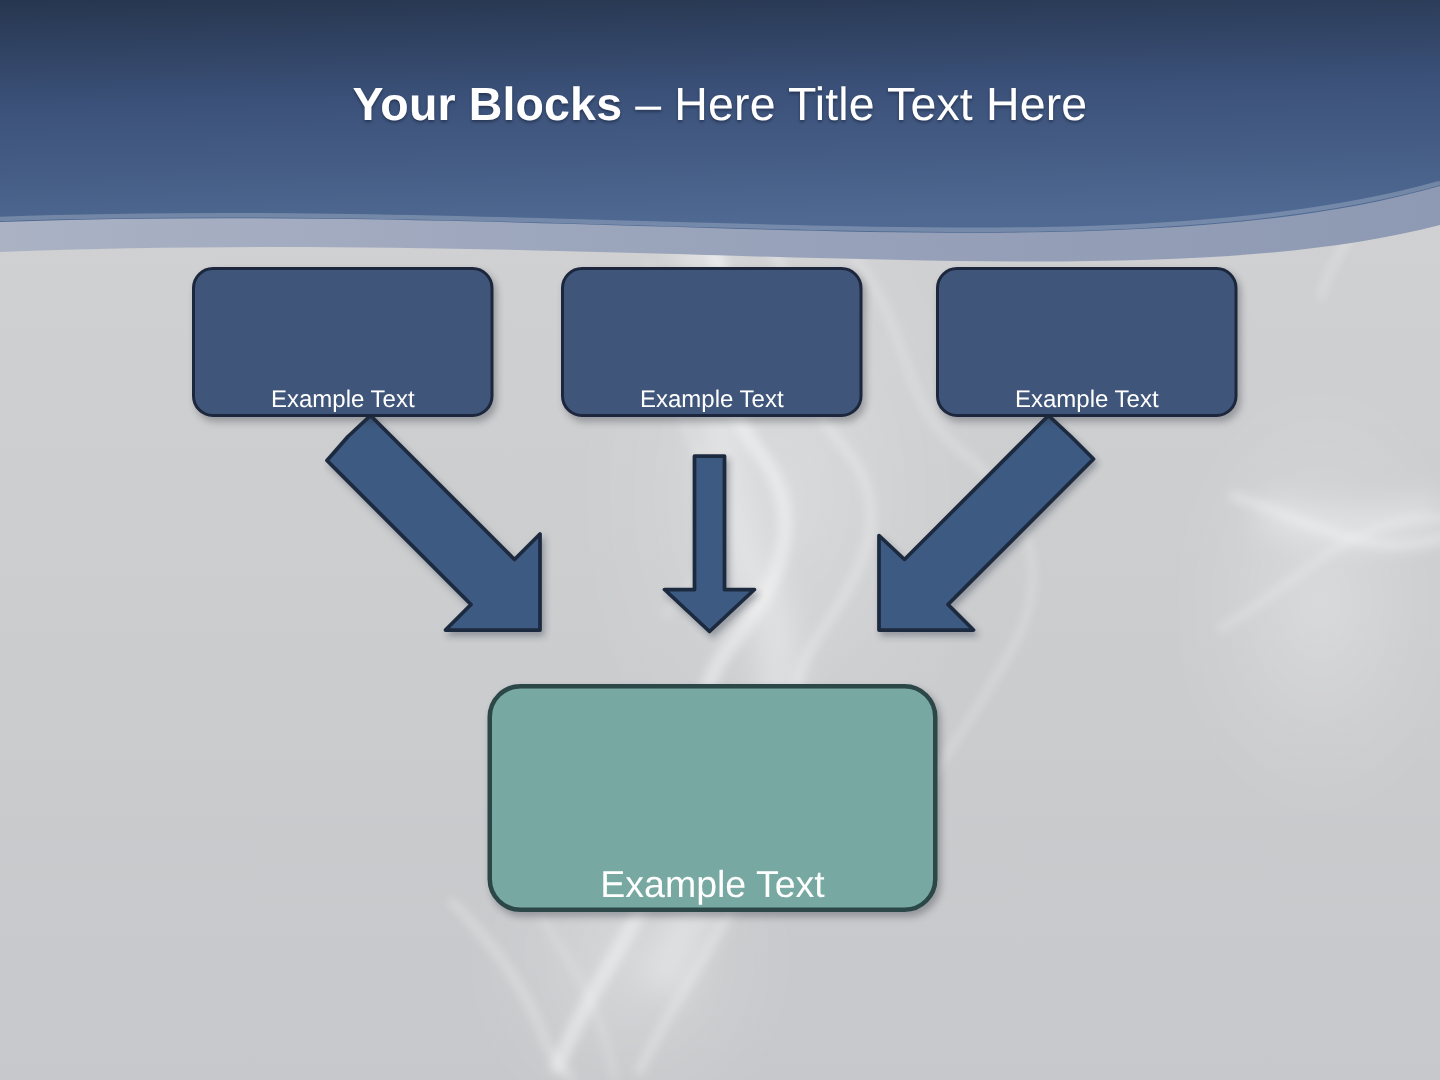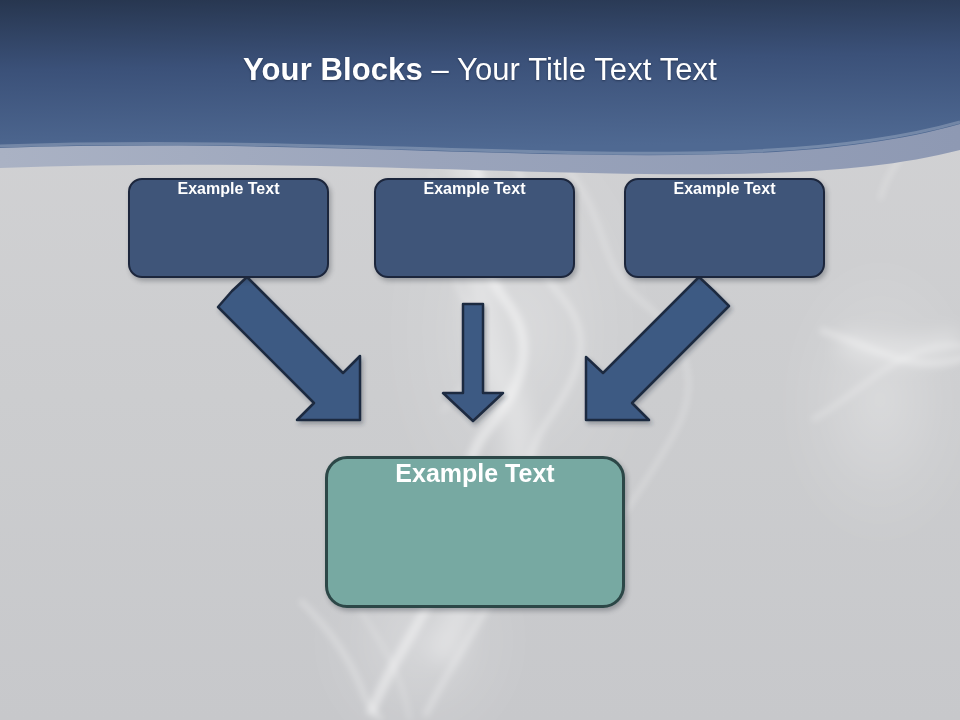--- a/index.html
+++ b/index.html
@@ -50,26 +50,25 @@
     position: absolute;
     left: 0; top: 0;
     width: 960px; height: 720px;
     z-index: 5;
   }
 
   .node {
     position: absolute;
     box-sizing: border-box;
     display: flex;
-    align-items: flex-start;
+    align-items: flex-end;
     justify-content: center;
     color: #ffffff;
     text-align: center;
     box-shadow: 2px 3px 5px rgba(40,45,55,0.33);
-    font-weight: bold;
   }
   .node-top {
     width: 201px;
     height: 100px;
     background: #3f5579;
     border: 2.5px solid #1c263c;
     border-radius: 14px;
     font-size: 16px;
     top: 178px;
   }
@@ -174,21 +173,21 @@
 
       <path d="M0 0 H960 V150 C 760 202, 420 152, 0 168 Z" fill="url(#bandGrad)"></path>
 
       <path d="M0 0 H960 V124 C 742 186, 404 134, 0 148 Z" fill="url(#hdrGrad)"></path>
 
       <path d="M0 146 C 404 132, 742 184, 960 122" fill="none" stroke="#ffffff" stroke-opacity="0.22" stroke-width="3"></path>
     </g>
   </svg>
 
   <div id="slide-title">
-    <span class="t-bold">Your Blocks</span><span class="t-light"> – </span><span class="t-light">Your Title Text Text</span>
+    <span class="t-bold">Your Blocks</span><span class="t-light"> – </span><span class="t-light">Here Title Text Here</span>
   </div>
 
   <svg id="arrows" viewBox="0 0 960 720" preserveAspectRatio="none">
     <defs>
       <filter id="arrShadow" x="-30%" y="-30%" width="170%" height="170%">
         <feDropShadow dx="2" dy="3" stdDeviation="2.2" flood-color="#2b3040" flood-opacity="0.35"></feDropShadow>
       </filter>
     </defs>
 
     <g filter="url(#arrShadow)">

